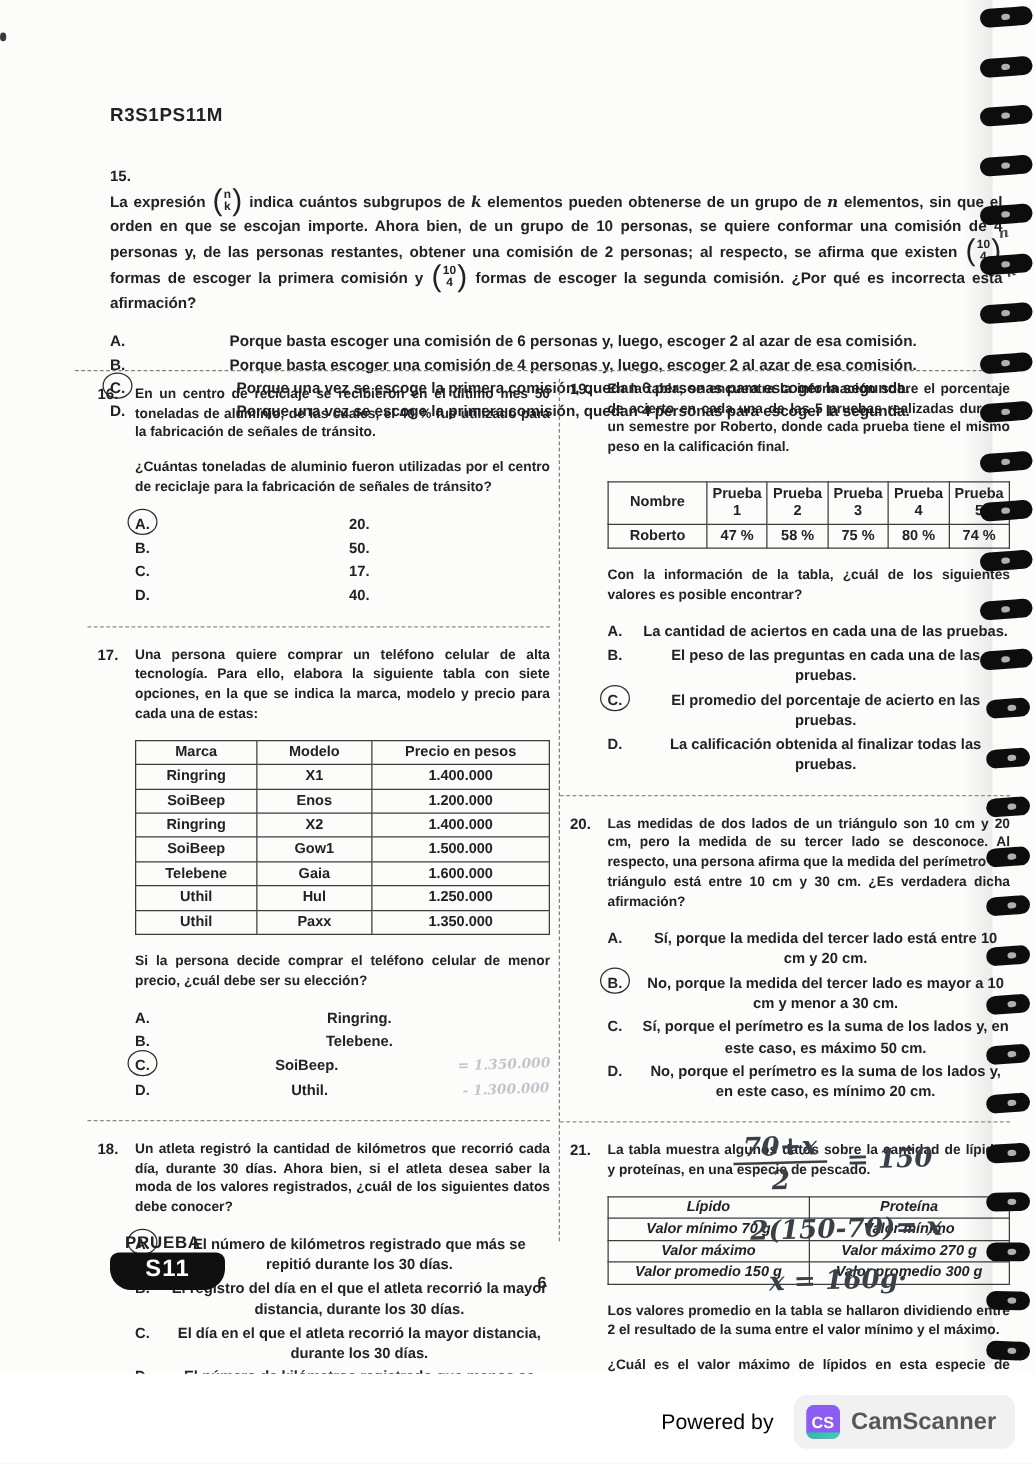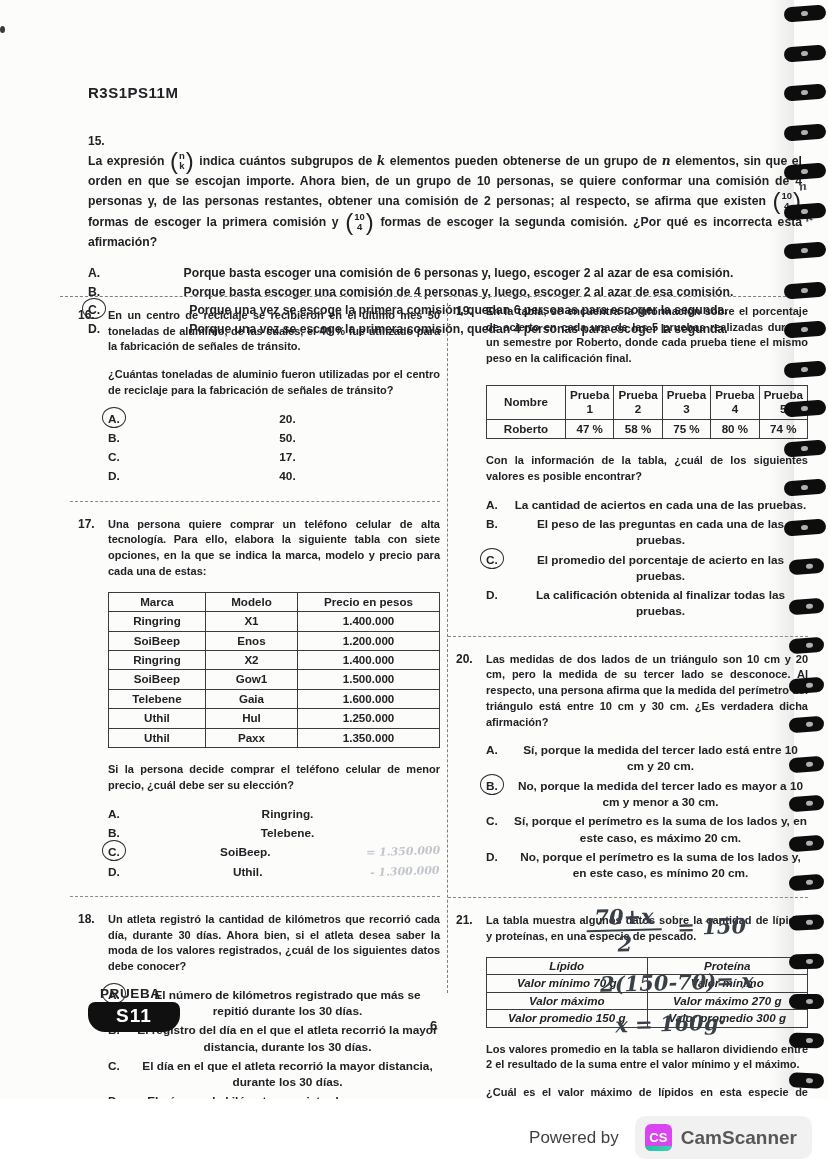--- a/index.html
+++ b/index.html
@@ -71,23 +71,23 @@
   .hw-work{position:absolute;left:588px;top:905px;color:#3a4047;
     font-family:"DejaVu Serif",serif;font-style:italic;font-weight:700;transform:rotate(-1.5deg);}
   .hw-line{font-size:21px;margin-bottom:16px;white-space:nowrap;}
   .frac{display:inline-flex;flex-direction:column;align-items:center;vertical-align:middle;margin-right:8px;}
   .frac .num{border-bottom:2.2px solid currentColor;padding:0 8px 1px;line-height:1.05;}
   .frac .den{line-height:1.1;padding-top:1px;}
   .hw-line2{margin-left:12px;}
   .hw-line3{margin-left:26px;}
   
   .footer{position:absolute;right:16px;bottom:12px;display:flex;align-items:center;gap:16px;}
-  .powered{font-size:17px;color:#404040;}
+  .powered{font-size:17px;color:#000000;}
   .cs-pill{display:flex;align-items:center;gap:9px;background:#f1f1f2;border-radius:10px;padding:8px 15px 8px 10px;}
-  .cs-logo{position:relative;width:27px;height:27px;background:#d946ef;border-radius:6px;
+  .cs-logo{position:relative;width:27px;height:27px;background:#8b5cf6;border-radius:6px;
     display:flex;align-items:center;justify-content:center;color:#fff;font-weight:700;font-size:13px;overflow:hidden;}
   .cs-logo::after{content:"";position:absolute;left:0;right:0;bottom:0;height:5px;
     background:linear-gradient(90deg,#23bfa4,#3bd4b2);}
   .cs-name{font-size:19px;font-weight:700;color:#575757;}
   .footer-strip{position:absolute;left:0;right:0;bottom:0;height:72px;background:#ffffff;}
 </style>
 </head>
 <body>
 
 <div class="page">
@@ -348,21 +348,21 @@
             <div class="opt">
               <span class="ol">A.</span>
               <span class="otext">Sí, porque la medida del tercer lado está entre 10 cm y 20 cm.</span>
             </div>
             <div class="opt">
               <span class="ol circled">B.</span>
               <span class="otext">No, porque la medida del tercer lado es mayor a 10 cm y menor a 30 cm.</span>
             </div>
             <div class="opt">
               <span class="ol">C.</span>
-              <span class="otext">Sí, porque el perímetro es la suma de los lados y, en este caso, es máximo 20 cm.</span>
+              <span class="otext">Sí, porque el perímetro es la suma de los lados y, en este caso, es máximo 50 cm.</span>
             </div>
             <div class="opt">
               <span class="ol">D.</span>
               <span class="otext">No, porque el perímetro es la suma de los lados y, en este caso, es mínimo 20 cm.</span>
             </div>
           </div>
         </div>
       </div>
       <div class="qsep"></div>
       <div class="q">

